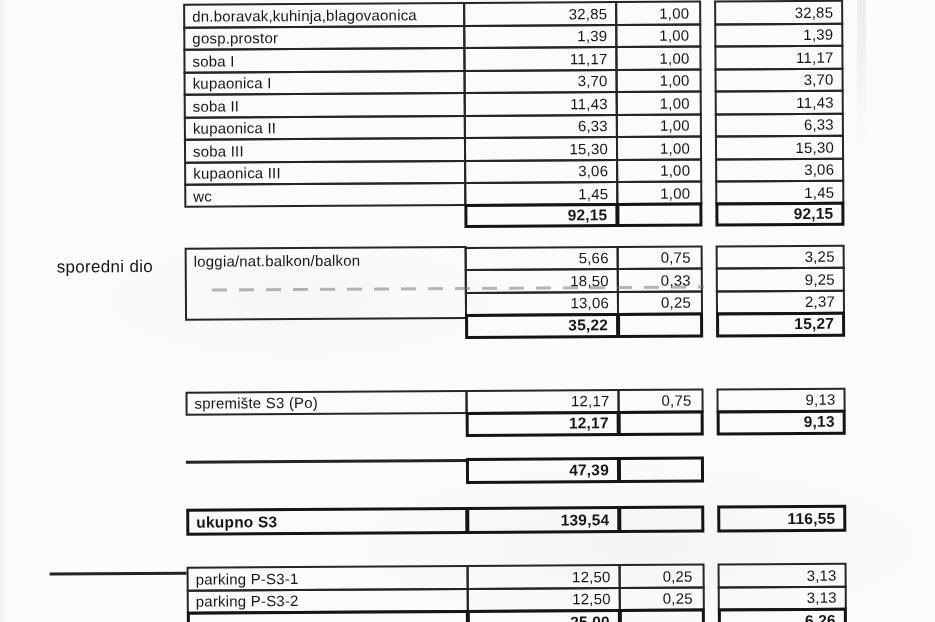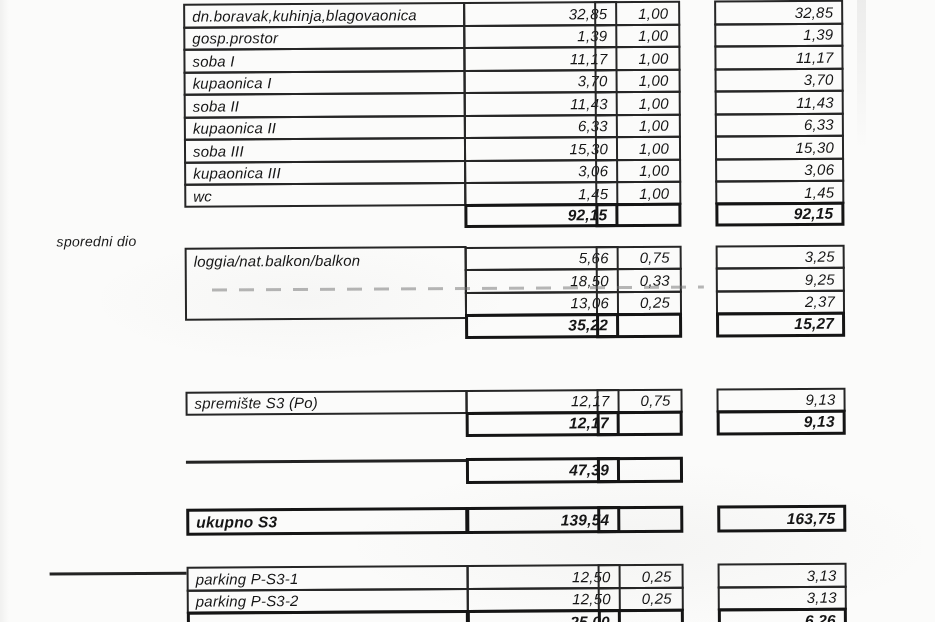--- a/index.html
+++ b/index.html
@@ -5,40 +5,39 @@
   html,body{margin:0;padding:0;background:#ffffff;}
   .page{
     position:relative;width:935px;height:622px;overflow:hidden;
     background:
       radial-gradient(ellipse 420px 120px at 640px 545px, rgba(120,120,115,0.05), transparent 70%),
       radial-gradient(ellipse 300px 90px at 300px 300px, rgba(120,120,115,0.04), transparent 70%),
       linear-gradient(90deg, rgba(0,0,0,0.045) 0px, rgba(0,0,0,0.0) 9px),
       #fbfbfa;
     font-family:"Liberation Sans", sans-serif;
     color:#161616;
-    font-style:italic;
   }
   .tilt{position:absolute;inset:0;transform:rotate(-0.35deg);transform-origin:50% 50%;}
   .trow{position:absolute;left:0;width:100%;}
   .cell{
     position:absolute;top:0;height:100%;box-sizing:border-box;
     border:2px solid #262626;display:flex;align-items:center;
     font-size:15px;letter-spacing:.2px;white-space:nowrap;overflow:hidden;
   }
   .lbl{left:185px;width:282px;padding-left:7px;}
   .c2{left:465px;width:154px;justify-content:flex-end;padding-right:8px;}
-  .c3{left:596px;width:86px;justify-content:center;padding-left:32px;}
+  .c3{left:617px;width:86px;justify-content:center;padding-left:32px;}
   .c4{left:716px;width:129px;justify-content:flex-end;padding-right:8px;}
   .total .cell{border-width:3px;border-color:#151515;font-weight:700;font-size:15.5px;}
   .bigcell{
     position:absolute;left:185px;top:246px;width:282px;height:73px;
     box-sizing:border-box;border:2px solid #262626;padding:3px 0 0 7px;
     font-size:15px;letter-spacing:.2px;
   }
-  .side-label{position:absolute;left:57px;top:231px;font-size:14px;letter-spacing:.3px;}
+  .side-label{position:absolute;left:57px;top:255px;font-size:17px;letter-spacing:.3px;}
   .hline{position:absolute;background:#232323;height:2.5px;}
   .dash-artifact{
     position:absolute;left:212px;top:287px;width:492px;height:3px;opacity:.5;
     background:repeating-linear-gradient(90deg,#6f6f6f 0 15px,transparent 15px 27px);
   }
   .right-streak{
     position:absolute;left:857px;top:0;width:9px;height:150px;
     background:linear-gradient(180deg,rgba(0,0,0,0.06),rgba(0,0,0,0.0));
   }
 </style>
@@ -147,21 +146,21 @@
     <div class="hline" style="top:459px;left:185px;width:282px"></div>
     <div class="trow total" style="top:458px;height:26px">
       <div class="cell c2">47,39</div>
       <div class="cell c3"></div>
     </div>
 
     <div class="trow total" style="top:507px;height:27px">
       <div class="cell lbl">ukupno S3</div>
       <div class="cell c2">139,54</div>
       <div class="cell c3"></div>
-      <div class="cell c4">163,75</div>
+      <div class="cell c4">116,55</div>
     </div>
 
     <div class="hline" style="top:570px;left:48px;width:137px"></div>
     <div class="trow" style="top:565px;height:24.5px">
       <div class="cell lbl">parking P-S3-1</div>
       <div class="cell c2">12,50</div>
       <div class="cell c3">0,25</div>
       <div class="cell c4">3,13</div>
     </div>
     <div class="trow" style="top:587.5px;height:24.5px">

